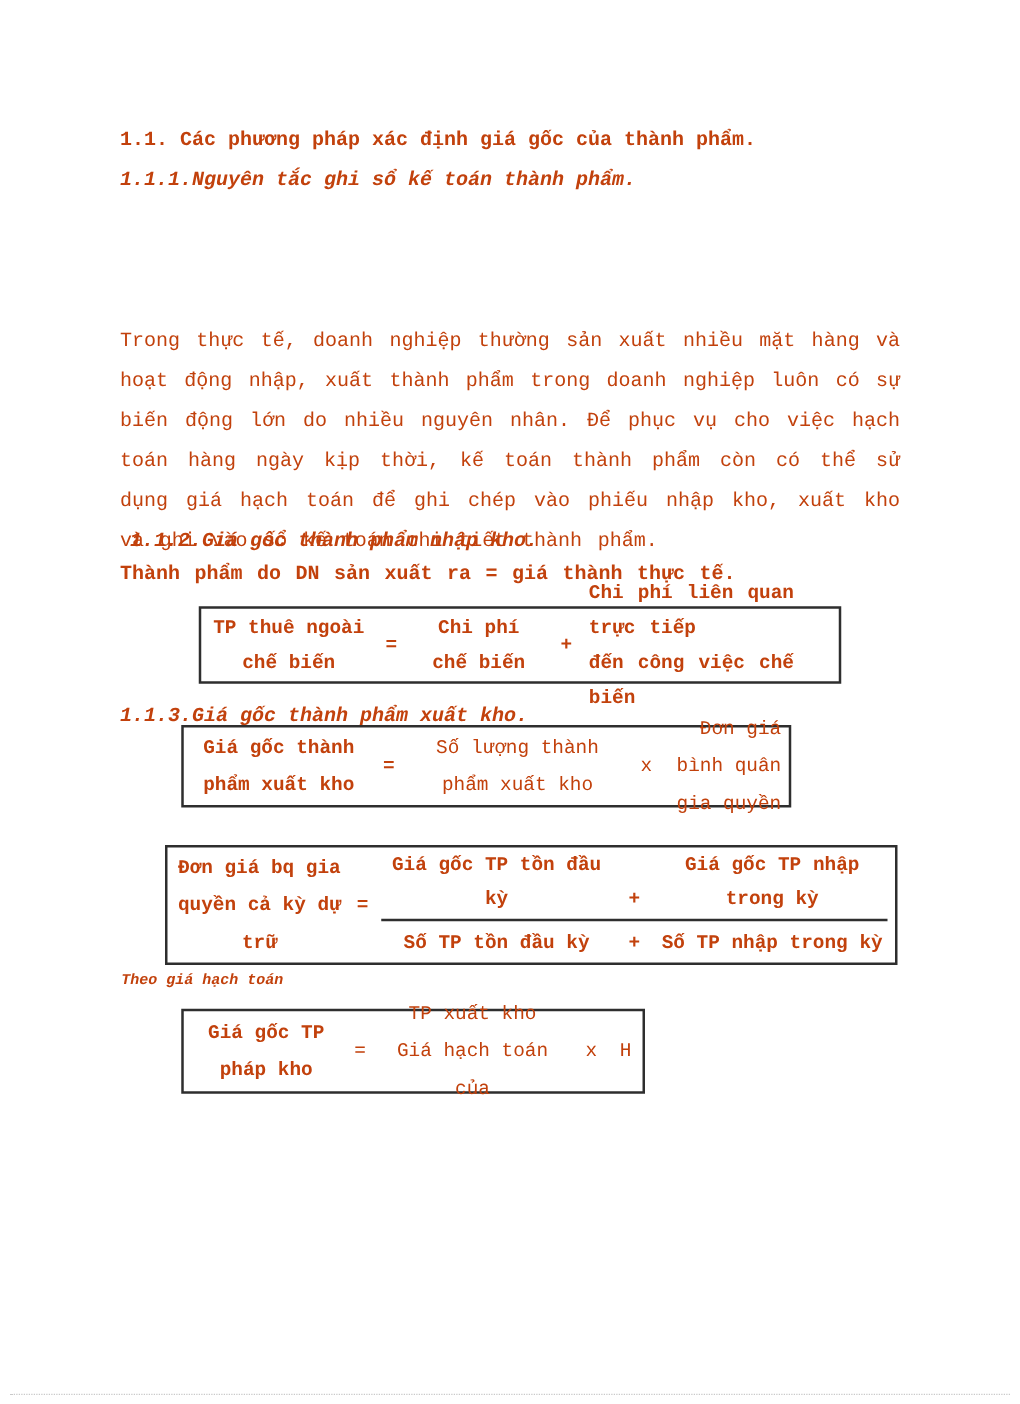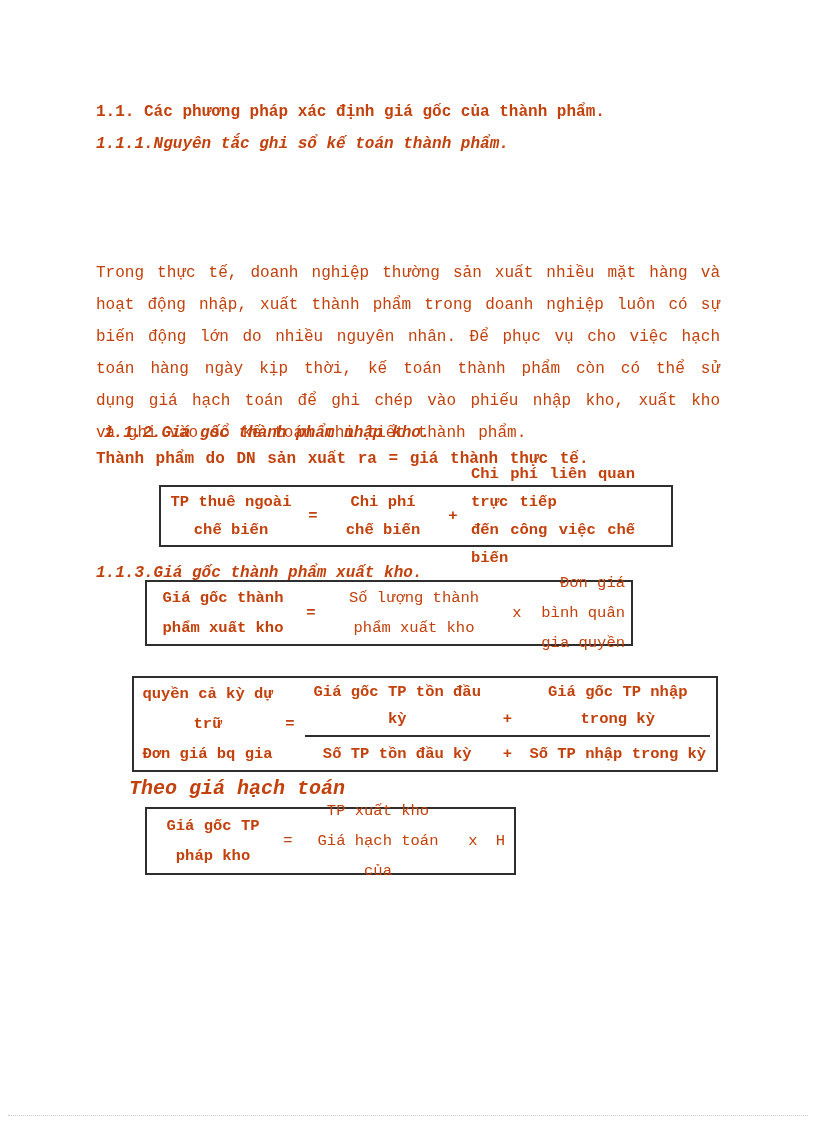--- a/index.html
+++ b/index.html
@@ -10,21 +10,21 @@
   .abs{position:absolute;}
   .h{font-size:16px;font-weight:bold;white-space:nowrap;}
   .h.ital{font-style:italic;}
   .num48{display:inline-block;min-width:48px;}
   .num52{display:inline-block;min-width:51px;}
   .body-par{
     width:624px;margin:0;font-size:16px;line-height:32px;
     text-align:justify;word-spacing:3px;
   }
   .lead{font-size:16px;font-weight:bold;white-space:nowrap;word-spacing:2px;}
-  .note{font-size:20px;font-weight:bold;font-style:italic;white-space:nowrap;margin-left:32px;}
+  .note{font-size:12px;font-weight:bold;font-style:italic;white-space:nowrap;}
   .fbox{
     position:absolute;border:2px solid #2e2e2e;background:#ffffff;
     display:flex;align-items:center;font-size:15.5px;line-height:28px;
     padding:0 6px;box-sizing:border-box;
   }
   .cell{text-align:center;}
   .cell.left{text-align:left;}
   .cell .ln{display:block;}
   .bold{font-weight:bold;}
   .reg{font-weight:normal;}
@@ -96,22 +96,22 @@
     </div>
     <div class="op">x</div>
     <div class="cell reg" style="flex:1 1 auto;text-align:right;">
       <span class="ln">Đơn giá bình quân</span>
       <span class="ln">gia quyền</span>
     </div>
   </div>
 
   <div class="fbox f3 bold" style="left:132px;top:676px;width:586px;height:96px;">
     <div class="cell bold" style="flex:0 0 135px;line-height:30px;">
+      <span class="ln">Đơn giá bq gia</span>
       <span class="ln">quyền cả kỳ dự trữ</span>
-      <span class="ln">Đơn giá bq gia</span>
     </div>
     <div class="op bold" style="flex:0 0 30px;">=</div>
     <div class="fraction">
       <div class="numer">
         <div class="ncol">
           <span class="ln">Giá gốc TP tồn đầu</span>
           <span class="ln">kỳ</span>
         </div>
         <div class="op bold">+</div>
         <div class="ncol">

